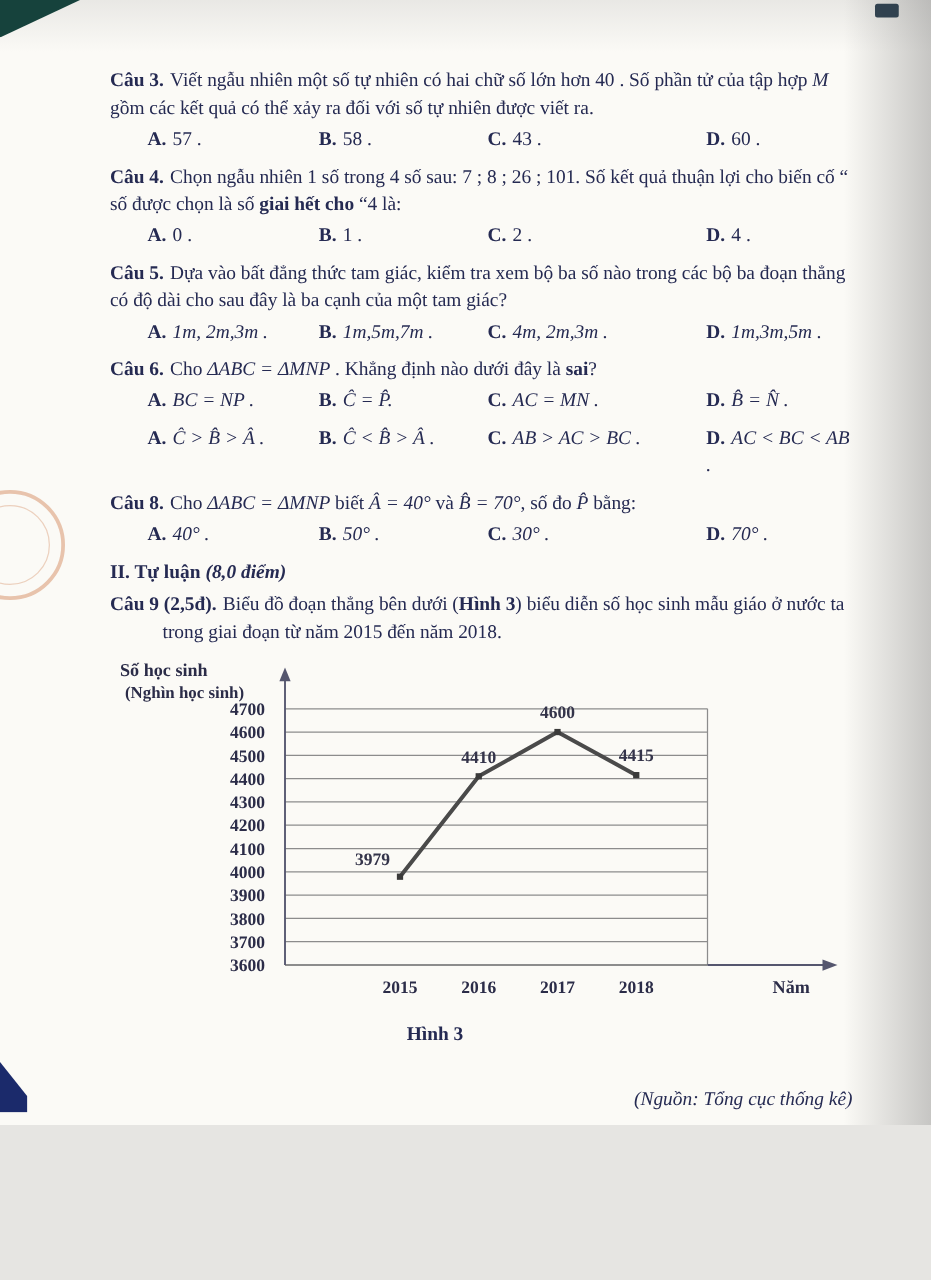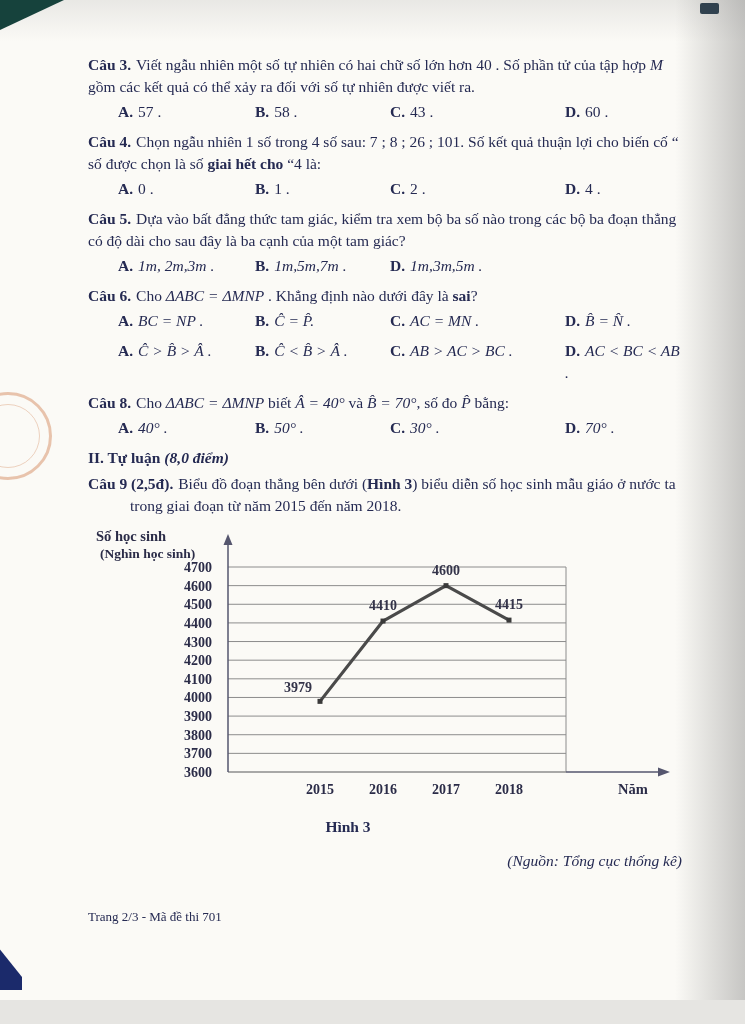--- a/index.html
+++ b/index.html
@@ -1,18 +1,18 @@
 <!DOCTYPE html>
 <html style="--ink: #252a52; --paper: #fbfaf6; --cornerTeal: #16423c; --cornerBlue: #1b2a6b;"><head>
 <meta charset="utf-8">
 <style>
   *{margin:0;padding:0;box-sizing:border-box}
   html,body{background:#e6e5e2}
   .page{
-    position:relative;width:745px;height:1000px;margin:0 auto;
+    position:relative;width:745px;height:900px;margin:0 auto;
     background:var(--paper,#fbfaf6);overflow:hidden;
     font-family:"Liberation Serif","DejaVu Serif",serif;
     color:var(--ink,#252a52);
   }
   .shadow-right{position:absolute;top:0;right:0;width:70px;height:100%;
     background:linear-gradient(to right,rgba(140,140,140,0),rgba(125,125,125,.42));pointer-events:none}
   .shadow-top{position:absolute;top:0;left:0;width:100%;height:42px;
     background:linear-gradient(to bottom,rgba(150,150,150,.18),rgba(150,150,150,0));pointer-events:none}
   .corner{position:absolute}
   .corner.tl{top:0;left:0;width:64px;height:30px;background:var(--cornerTeal,#16423c);
@@ -29,21 +29,21 @@
   .qlabel{font-weight:bold;margin-right:5px}
   .math{font-style:italic}
   .emph{font-weight:bold}
   .answers{display:grid;grid-template-columns:137px 135px 175px 1fr;padding-left:30px;margin:1px 0 8px}
   .ans b{font-weight:bold;margin-right:5px}
   .section{font-weight:normal;margin:3px 0 4px}
   .section .pts{font-style:italic;margin-left:4px}
   .q9{padding-left:42px;text-indent:-42px;margin-top:1px}
   .chart{margin-top:8px}
   .caption{width:520px;text-align:center;font-weight:bold;margin-top:0}
-  .source{text-align:right;font-style:italic;margin-top:12px}
+  .source{text-align:right;font-style:italic;margin-top:30px}
   .page-footer{margin-top:36px;font-size:13px}
 
   .tick{font:600 14px "Liberation Serif",serif;fill:#2b2c48}
   .axis-title{font:bold 14.5px "Liberation Serif",serif;fill:#2b2c48}
   .axis-title2{font:bold 13.5px "Liberation Serif",serif;fill:#2b2c48}
   .dlabel{font:600 14px "Liberation Serif",serif;fill:#34344a}
 </style>
 </head>
 <body>
 
@@ -75,20 +75,21 @@
         <span class="ans"><b>C.</b><span>2 .</span></span>
         <span class="ans"><b>D.</b><span>4 .</span></span>
       </div>
     </div>
 
     <div class="question">
       <p class="stem"><b class="qlabel">Câu 5.</b><span>Dựa vào bất đẳng thức tam giác, kiểm tra xem bộ ba số nào trong các bộ ba đoạn thẳng có độ dài cho sau đây là ba cạnh của một tam giác?</span></p>
       <div class="answers">
         <span class="ans"><b>A.</b><span class="math">1m, 2m,3m .</span></span>
         <span class="ans"><b>B.</b><span class="math">1m,5m,7m .</span></span>
+        <span class="ans"><b>C.</b><span class="math">4m, 2m,3m .</span></span>
         <span class="ans"><b>D.</b><span class="math">1m,3m,5m .</span></span>
       </div>
     </div>
 
     <div class="question">
       <p class="stem"><b class="qlabel">Câu 6.</b><span>Cho </span><span class="math">ΔABC = ΔMNP</span><span> . Khẳng định nào dưới đây là </span><span class="emph">sai</span><span>?</span></p>
       <div class="answers">
         <span class="ans"><b>A.</b><span class="math">BC = NP .</span></span>
         <span class="ans"><b>B.</b><span class="math">Ĉ = P̂.</span></span>
         <span class="ans"><b>C.</b><span class="math">AC = MN .</span></span>

